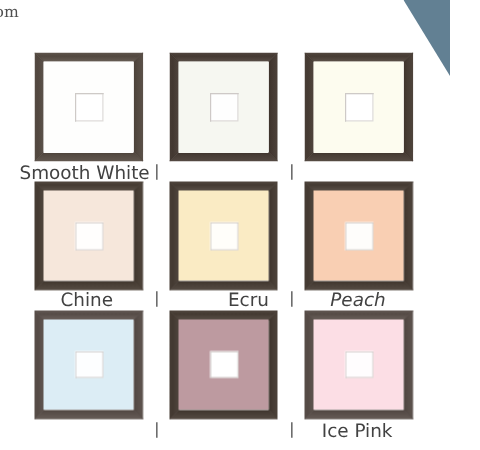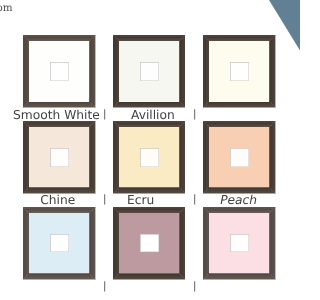--- a/index.html
+++ b/index.html
@@ -124,21 +124,20 @@
           <polygon points="72.4,0 72.4,72.5 66.2,66.3 66.2,6.2" fill="url(#g1r)"></polygon>
           <line x1="0" y1="0" x2="6.2" y2="6.2" stroke="#3d322b" stroke-width="0.7" opacity="0.75"></line>
           <line x1="72.4" y1="0" x2="66.2" y2="6.2" stroke="#3d322b" stroke-width="0.7" opacity="0.75"></line>
           <line x1="0" y1="72.5" x2="6.2" y2="66.3" stroke="#3d322b" stroke-width="0.7" opacity="0.75"></line>
           <line x1="72.4" y1="72.5" x2="66.2" y2="66.3" stroke="#3d322b" stroke-width="0.7" opacity="0.75"></line>
         </svg>
         <div class="mat" style="inset: 6.2px; background: rgb(246, 247, 241);">
           <div class="swatch" style="background: rgb(254, 254, 254); box-shadow: rgba(172, 166, 160, 0.4) 0px 0px 0px 0.8px inset, rgba(150, 144, 138, 0.25) 0.75px 0.75px 0px inset;"></div>
         </div>
       </div>
-      <div class="label" style="left: 131px; top: 109px;">Avillion</div>
       <div class="cellwrap" style="left: 203.2px; top: 35.2px; width: 72.4px; height: 72.5px;">
         <svg class="frame-svg" width="72.4" height="72.5" viewBox="0 0 72.4 72.5">
           <defs>
             <linearGradient id="g2t" x1="0" y1="0" x2="0" y2="1">
               <stop offset="0%" stop-color="#52473f"></stop>
               <stop offset="38%" stop-color="#463b33"></stop>
               <stop offset="100%" stop-color="#5b5048"></stop>
             </linearGradient>
             <linearGradient id="g2b" x1="0" y1="0" x2="0" y2="1">
               <stop offset="0%" stop-color="#3e332b"></stop>
@@ -237,21 +236,21 @@
           <polygon points="72.4,0 72.4,72.5 66.2,66.3 66.2,6.2" fill="url(#g4r)"></polygon>
           <line x1="0" y1="0" x2="6.2" y2="6.2" stroke="#3e342c" stroke-width="0.7" opacity="0.75"></line>
           <line x1="72.4" y1="0" x2="66.2" y2="6.2" stroke="#3e342c" stroke-width="0.7" opacity="0.75"></line>
           <line x1="0" y1="72.5" x2="6.2" y2="66.3" stroke="#3e342c" stroke-width="0.7" opacity="0.75"></line>
           <line x1="72.4" y1="72.5" x2="66.2" y2="66.3" stroke="#3e342c" stroke-width="0.7" opacity="0.75"></line>
         </svg>
         <div class="mat" style="inset: 6.2px; background: rgb(250, 235, 196);">
           <div class="swatch" style="background: rgb(255, 254, 250); box-shadow: rgba(172, 166, 160, 0.4) 0px 0px 0px 0.8px inset, rgba(150, 144, 138, 0.25) 0.75px 0.75px 0px inset;"></div>
         </div>
       </div>
-      <div class="label" style="left: 127px; top: 194.2px;">Ecru</div>
+      <div class="label" style="left: 152px; top: 194.2px;">Ecru</div>
       <div class="cellwrap" style="left: 203.2px; top: 121.1px; width: 72.4px; height: 72.5px;">
         <svg class="frame-svg" width="72.4" height="72.5" viewBox="0 0 72.4 72.5">
           <defs>
             <linearGradient id="g5t" x1="0" y1="0" x2="0" y2="1">
               <stop offset="0%" stop-color="#51473f"></stop>
               <stop offset="38%" stop-color="#453b33"></stop>
               <stop offset="100%" stop-color="#5a5048"></stop>
             </linearGradient>
             <linearGradient id="g5b" x1="0" y1="0" x2="0" y2="1">
               <stop offset="0%" stop-color="#3d332b"></stop>
@@ -387,20 +386,21 @@
           <polygon points="72.4,0 72.4,72.5 66.2,66.3 66.2,6.2" fill="url(#g8r)"></polygon>
           <line x1="0" y1="0" x2="6.2" y2="6.2" stroke="#4e443f" stroke-width="0.7" opacity="0.75"></line>
           <line x1="72.4" y1="0" x2="66.2" y2="6.2" stroke="#4e443f" stroke-width="0.7" opacity="0.75"></line>
           <line x1="0" y1="72.5" x2="6.2" y2="66.3" stroke="#4e443f" stroke-width="0.7" opacity="0.75"></line>
           <line x1="72.4" y1="72.5" x2="66.2" y2="66.3" stroke="#4e443f" stroke-width="0.7" opacity="0.75"></line>
         </svg>
         <div class="mat" style="inset: 6.2px; background: rgb(252, 222, 229);">
           <div class="swatch" style="background: rgb(255, 253, 254); box-shadow: rgba(172, 166, 160, 0.4) 0px 0px 0px 0.8px inset, rgba(150, 144, 138, 0.25) 0.75px 0.75px 0px inset;"></div>
         </div>
       </div>
+      <div class="label" style="left: 214.5px; top: 281.1px;">Ice Pink</div>
       <div class="sep" style="left: 102.9px; top: 108.9px;">|</div>
       <div class="sep" style="left: 192.9px; top: 108.9px;">|</div>
       <div class="sep" style="left: 102.9px; top: 194.1px;">|</div>
       <div class="sep" style="left: 192.9px; top: 194.1px;">|</div>
       <div class="sep" style="left: 102.9px; top: 281px;">|</div>
       <div class="sep" style="left: 192.9px; top: 281px;">|</div>
     </div>
 </div>
 
 </body></html>

